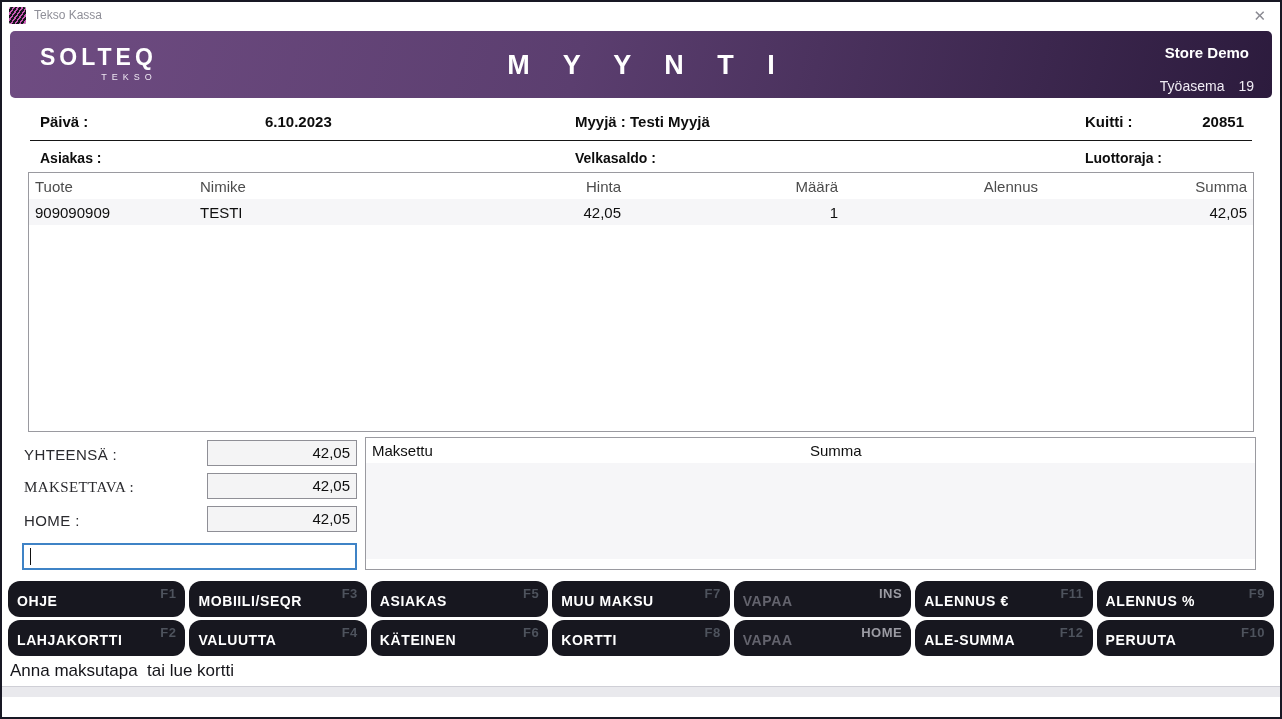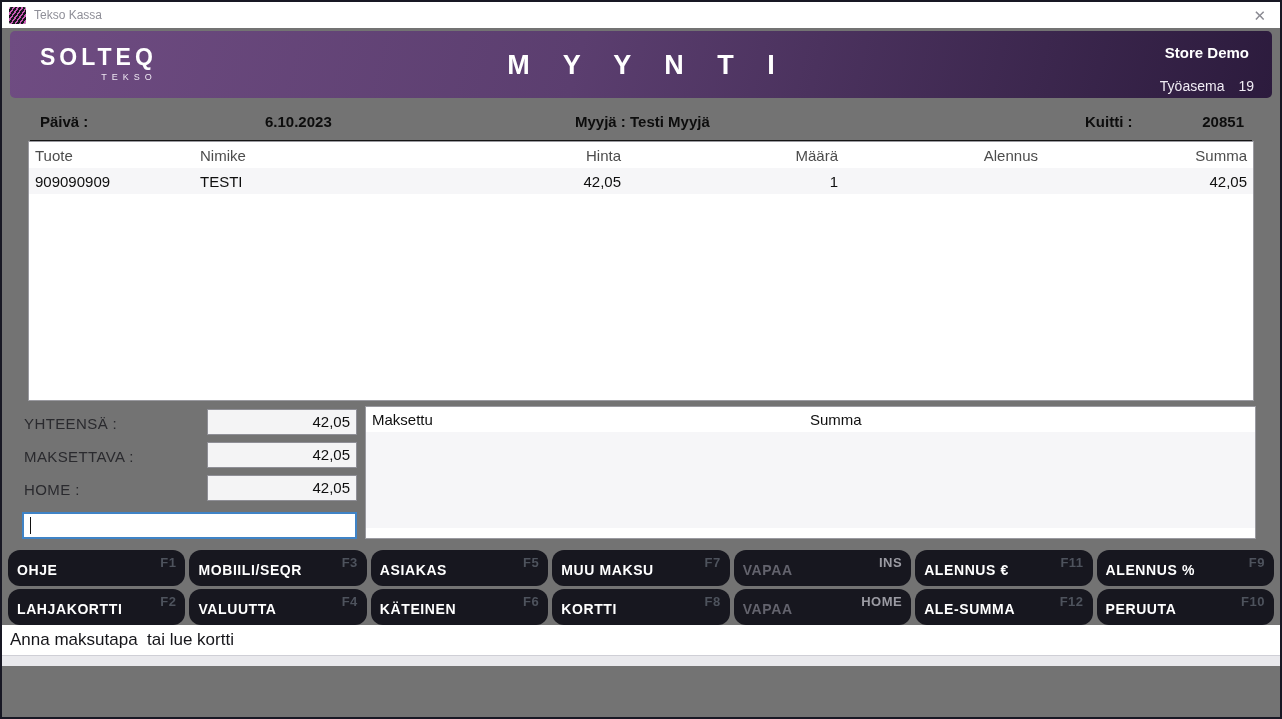--- a/index.html
+++ b/index.html
@@ -5,21 +5,21 @@
   html,body { margin:0; padding:0; }
   body {
     width:1282px; height:719px;
     font-family:"Liberation Sans", sans-serif;
     background:#14141f;
     position:relative; overflow:hidden;
   }
   .window {
     position:absolute; inset:0;
     border:2px solid #181824;
-    background:#737373;
+    background:#ffffff;
     box-sizing:border-box;
   }
 
   
   .titlebar { height:26px; display:flex; align-items:center; background:#ffffff; }
   .app-icon {
     width:17px; height:17px; margin-left:7px; border-radius:2px;
     background:#15151c;
     background-image:repeating-linear-gradient(125deg,#c85ab4 0 1.5px, transparent 1.5px 3.5px);
   }
@@ -67,21 +67,21 @@
   .c-left  { text-align:left; }
   .c-right { text-align:right; }
 
   
   .bottom-section { position:relative; height:133px; margin-top:5px; }
   .tot-label { position:absolute; left:22px; font-size:15px; color:#2a2a2e; letter-spacing:0.4px; }
   .tot-box   { position:absolute; left:205px; width:150px; height:26px; box-sizing:border-box;
                background:#f4f4f5; border:1px solid #8f8f96; font-size:15px; color:#0f0f0f;
                text-align:right; line-height:24px; padding-right:6px; }
   .t1 { top:9px; }  .b1 { top:3px; }
-  .t2 { top:42px; } .b2 { top:36px; }
+  .t2 { top:42px;font-family:Liberation Serif, serif; } .b2 { top:36px; }
   .t3 { top:75px; } .b3 { top:69px; }
   .pay-input { position:absolute; left:20px; top:106px; width:335px; height:27px; box-sizing:border-box;
                border:2px solid #3f83c6; background:#fff; }
   .caret { position:absolute; left:6px; top:3px; width:1px; height:17px; background:#111; animation:blink 1s steps(1) infinite; }
   @keyframes blink { 50% { opacity:0; } }
 
   .payment-panel { position:absolute; left:363px; top:0; width:891px; height:133px; box-sizing:border-box;
                    border:1px solid #9a9aa0; background:#fff; }
   .pp-header { position:relative; height:25px; font-size:15px; color:#0f0f0f; }
   .pp-paid { position:absolute; left:6px; top:4px; }
@@ -126,20 +126,25 @@
   </div>
 
   <div class="info-row1">
     <span class="lbl-paiva">Päivä :</span>
     <span class="val-date">6.10.2023</span>
     <span class="val-seller">Myyjä : Testi Myyjä</span>
     <span class="lbl-kuitti">Kuitti :</span>
     <span class="val-receipt">20851</span>
   </div>
 
+  <div class="info-row2">
+    <span class="lbl-asiakas">Asiakas :</span>
+    <span class="lbl-velka">Velkasaldo :</span>
+    <span class="lbl-luotto">Luottoraja :</span>
+  </div>
 
   <div class="items-wrap">
     <table class="items">
       <colgroup>
         <col style="width:165px">
           <col style="width:265px">
           <col style="width:168px">
         <col style="width:217px">
           <col style="width:200px">
           <col>

